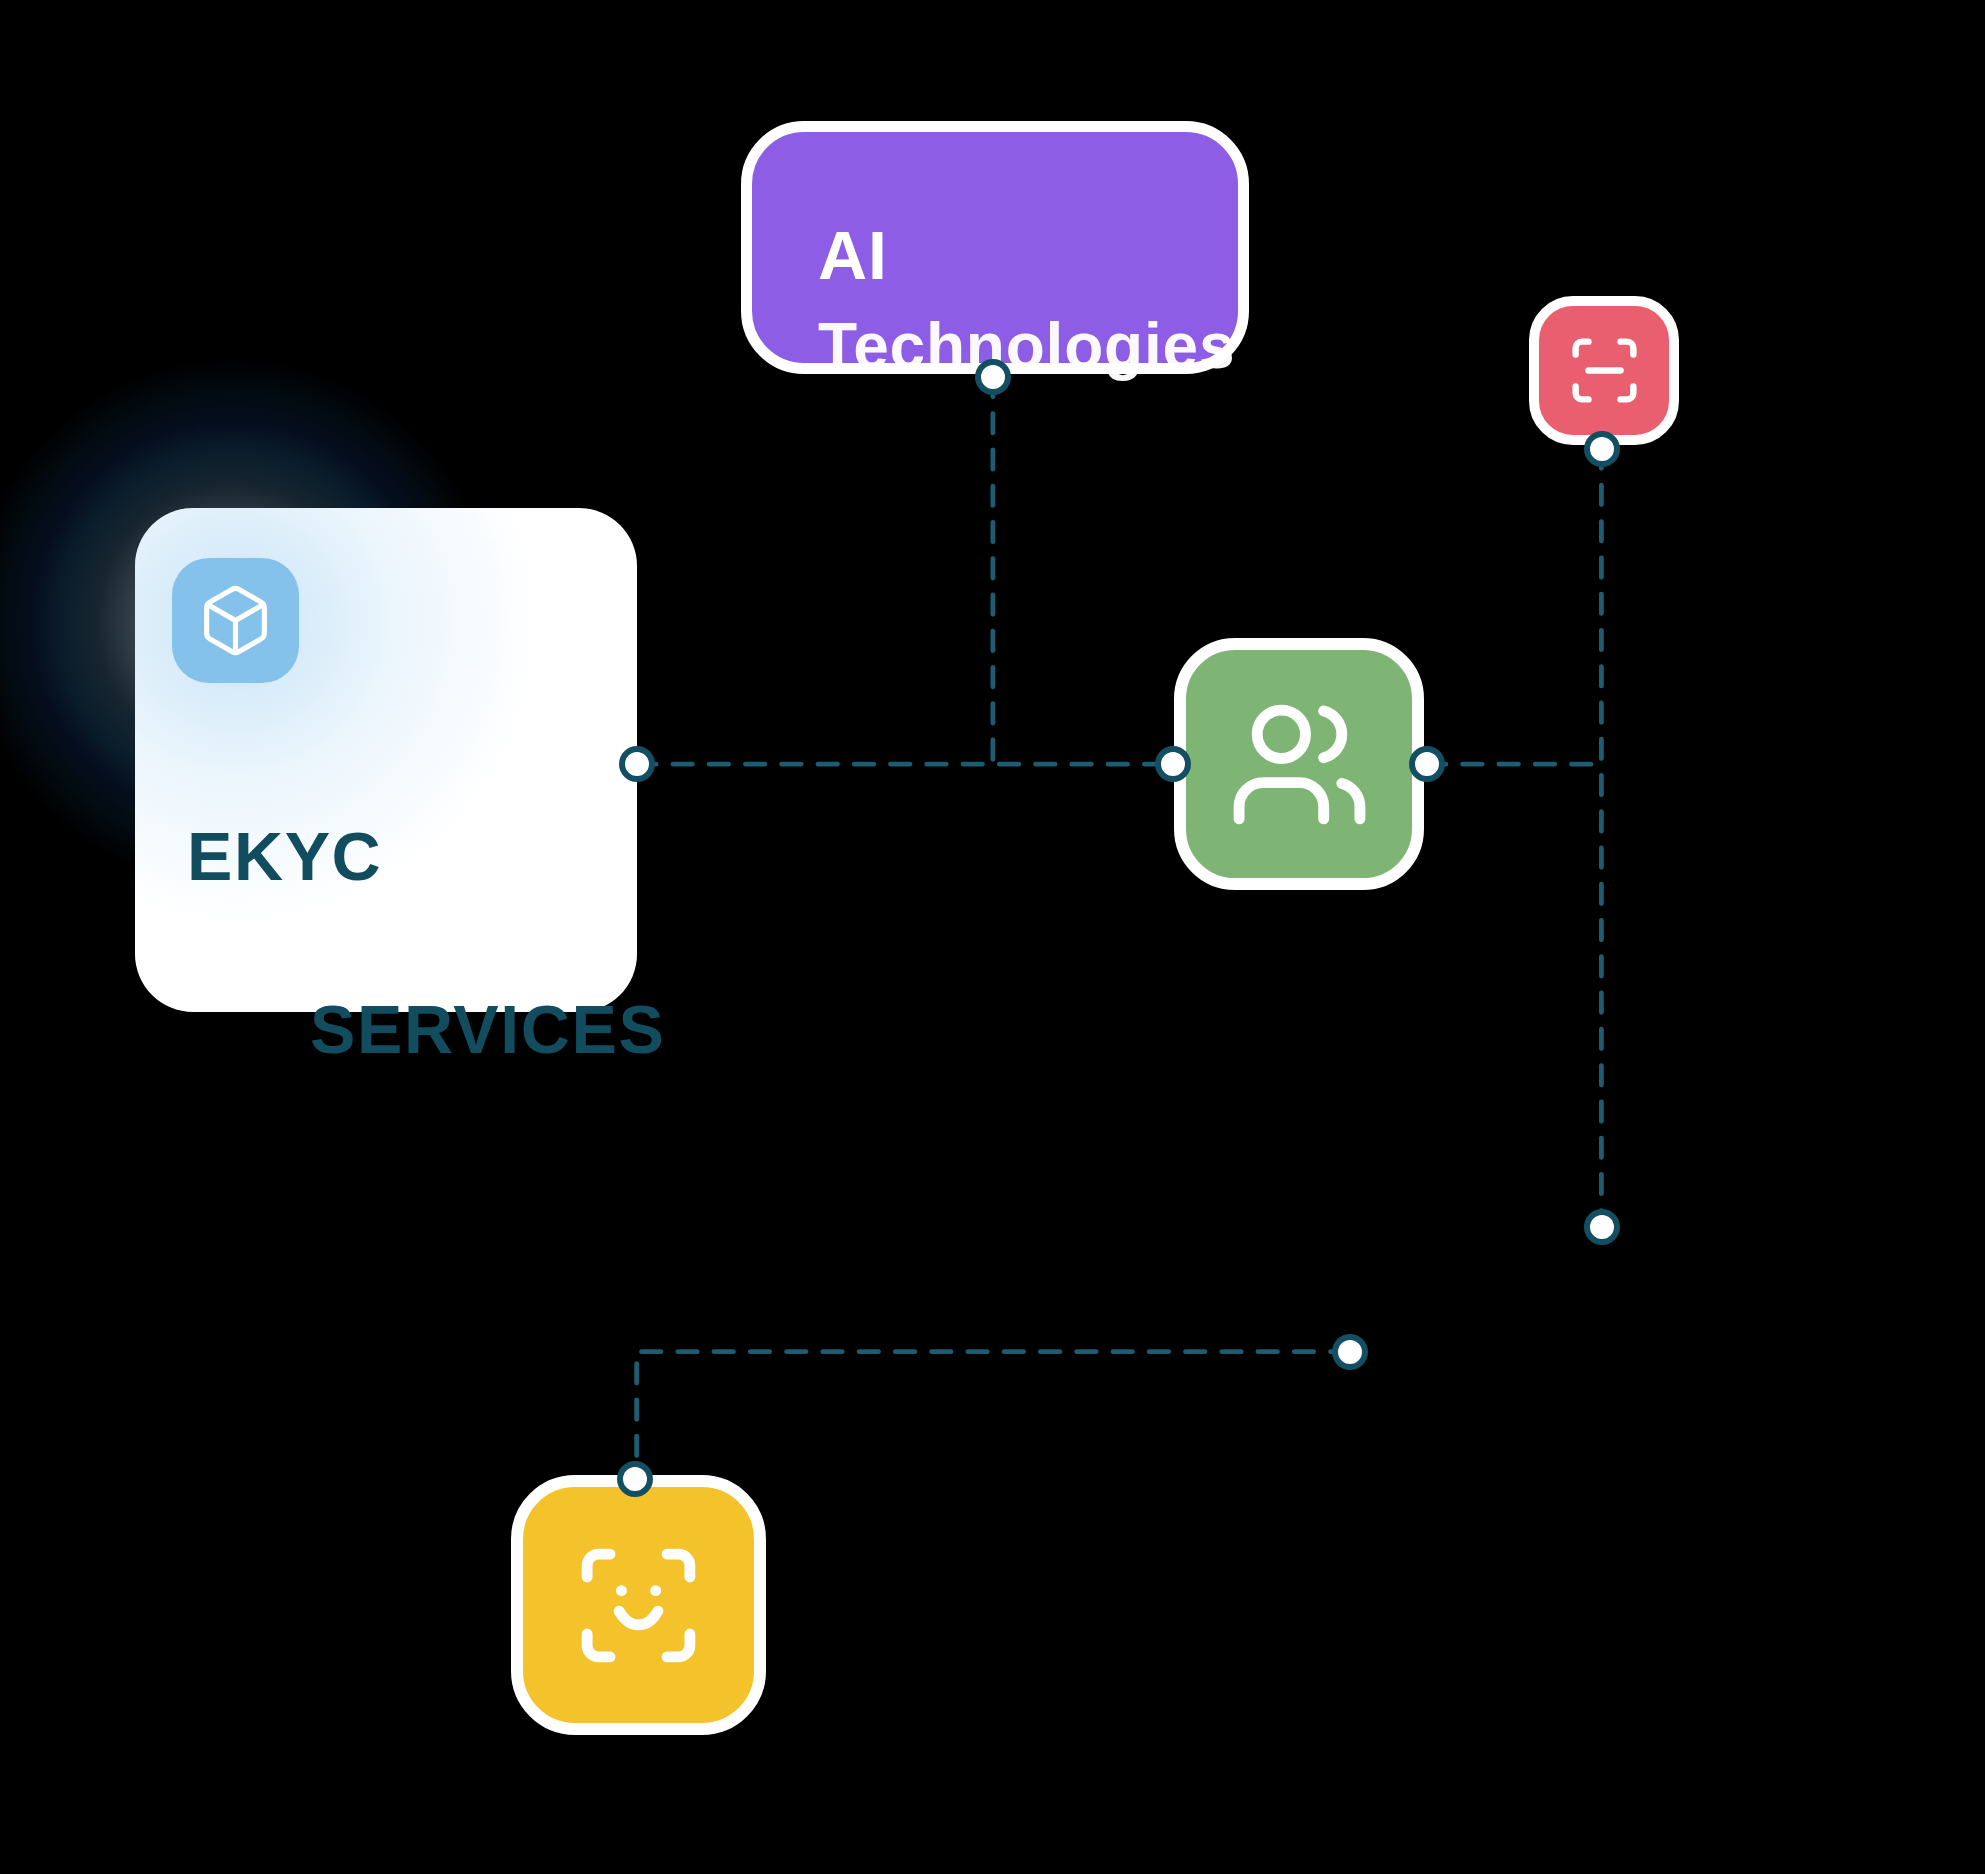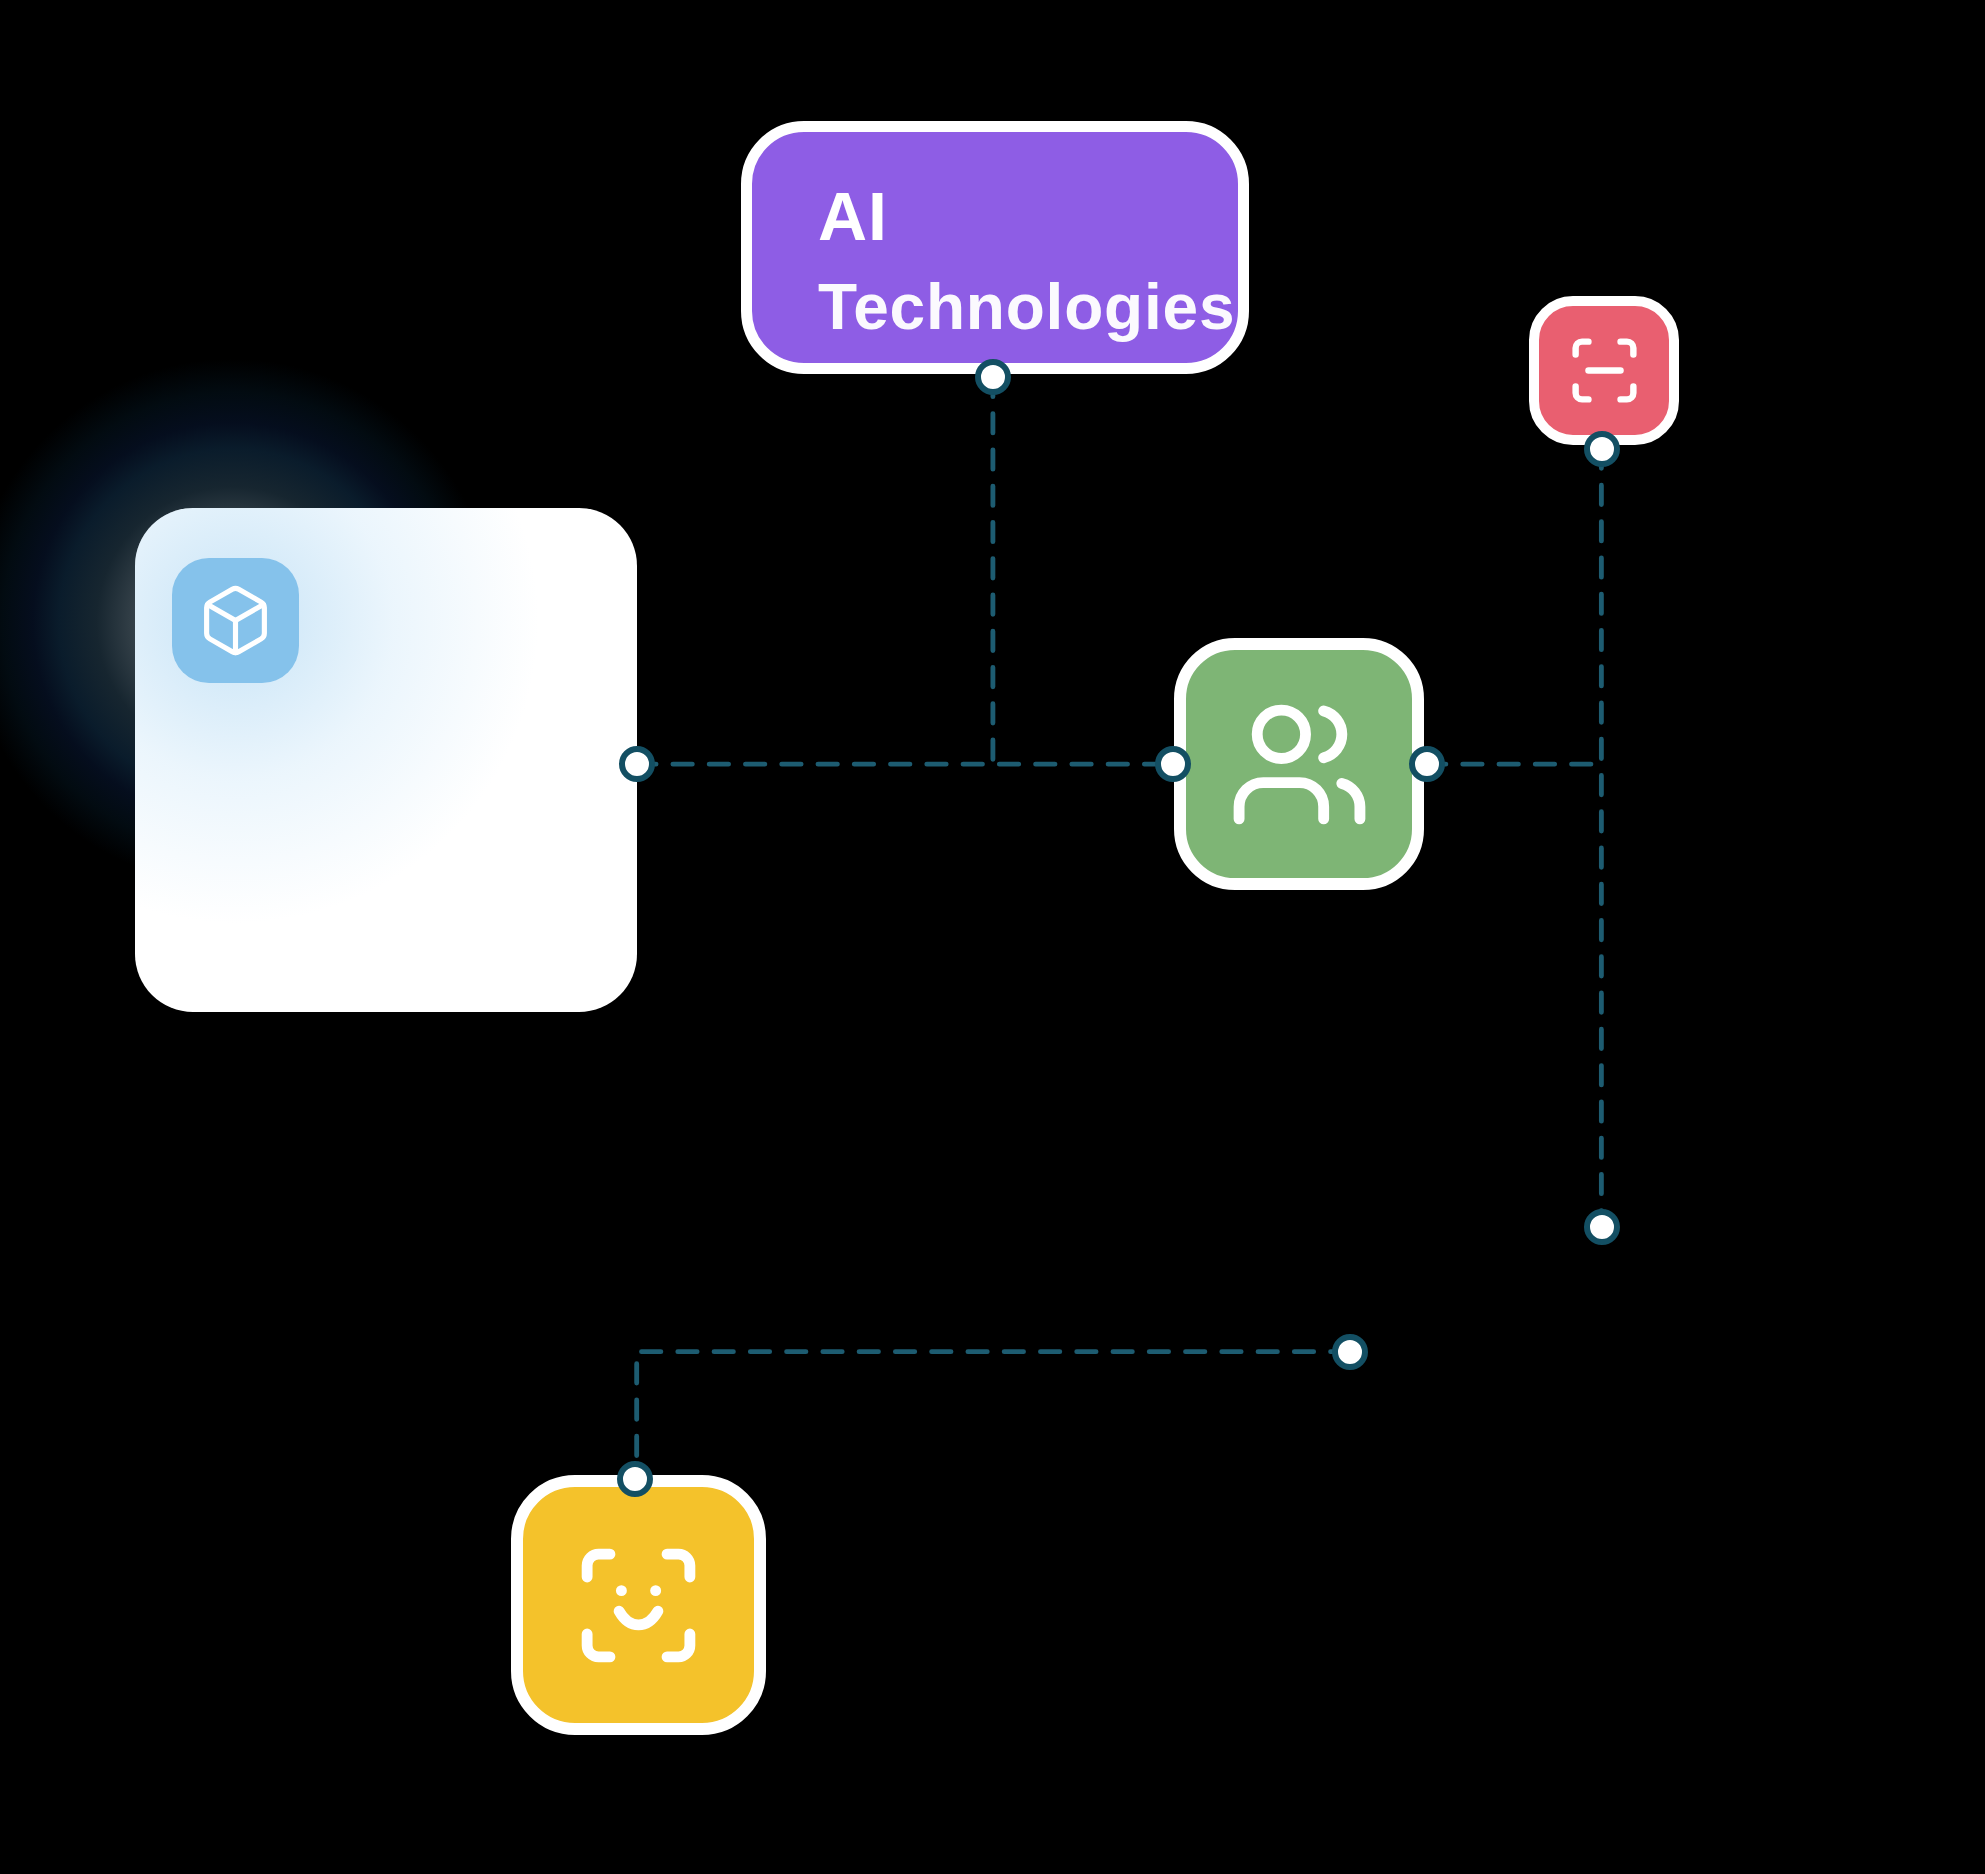--- a/index.html
+++ b/index.html
@@ -51,21 +51,21 @@
   .ekyc-title{
     position:absolute;left:52px;top:305px;
     color:#114C5F;font-size:68px;font-weight:800;line-height:1.27;
     letter-spacing:1.6px;white-space:pre;
   }
 
   
   .ai-card{
     left:741px;top:121px;width:508px;height:253px;border-radius:63px;
     background:#8E5DE5;
-    padding:50px 0 0 66px;
+    padding:89px 0 0 66px;
   }
   .b2b-card{
     left:1353px;top:1225px;width:501px;height:252px;border-radius:63px;
     background:#E28C57;
     padding:61px 0 0 56px;
   }
   .label-title{
     color:#fff;font-size:68px;font-weight:800;line-height:1.0;letter-spacing:0.8px;
   }
   .label-subtitle{
@@ -110,20 +110,23 @@
   </svg>
 
   <div class="card ekyc-card">
     <div class="icon-tile ekyc-icon-tile">
       <svg width="77" height="77" viewBox="0 0 24 24" fill="none" stroke="#ffffff" stroke-width="1.6" stroke-linecap="round" stroke-linejoin="round">
         <path d="M21 8a2 2 0 0 0-1-1.73l-7-4a2 2 0 0 0-2 0l-7 4A2 2 0 0 0 3 8v8a2 2 0 0 0 1 1.73l7 4a2 2 0 0 0 2 0l7-4A2 2 0 0 0 21 16Z"></path>
         <path d="m3.3 7 8.7 5 8.7-5"></path>
         <path d="M12 22V12"></path>
       </svg>
     </div>
+    <div class="ekyc-title"><span>EKYC</span><br>
+      <span>SERVICES</span>
+    </div>
   </div>
 
   <div class="card bordered ai-card">
     <div class="label-title">AI</div>
     <div class="label-subtitle">Technologies</div>
   </div>
 
 
   <div class="card bordered icon-tile users-node">
     <svg width="145" height="145" viewBox="0 0 24 24" fill="none" stroke="#ffffff" stroke-width="1.8" stroke-linecap="round" stroke-linejoin="round">

